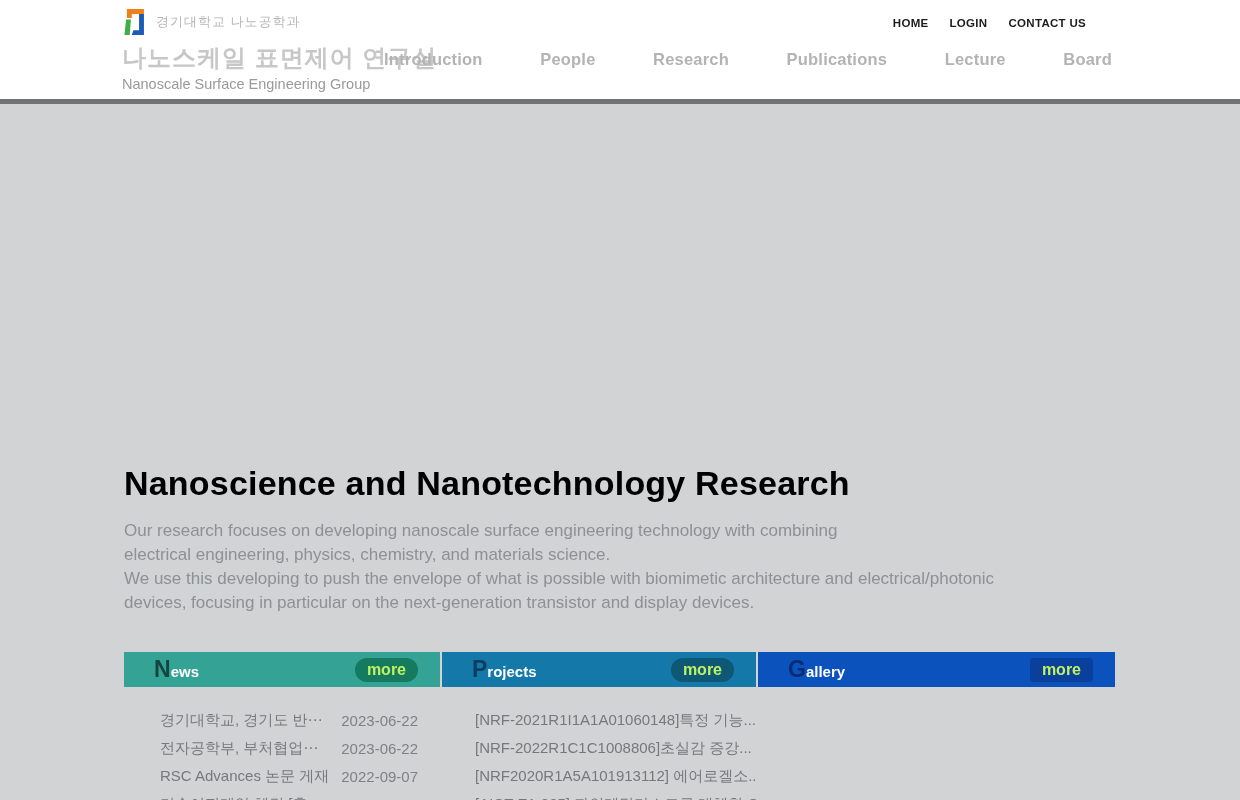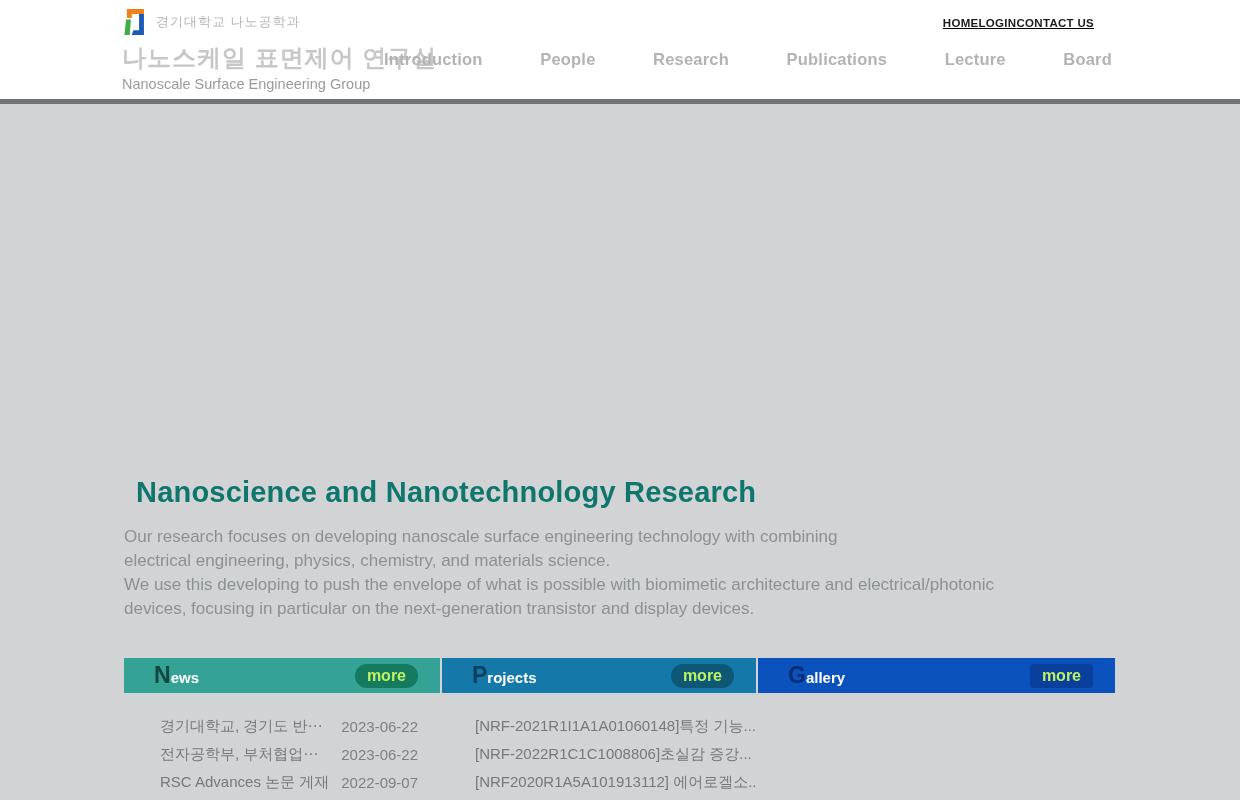--- a/index.html
+++ b/index.html
@@ -31,43 +31,43 @@
   .logo-mark{width:26px;height:32px;display:block;}
   .logo-dept{font-size:13px;color:#b5b5b5;letter-spacing:1px;}
   .logo-title-kr{
     font-size:24px;font-weight:bold;color:#c7c7c7;
     letter-spacing:1px;margin-top:4px;white-space:nowrap;
   }
   .logo-title-en{
     font-size:14.5px;color:#9a9a9a;margin-top:2px;white-space:nowrap;
   }
   .utility{
-    position:absolute;top:17px;right:22px;
-    display:flex;gap:0;text-decoration:underline;
+    position:absolute;top:17px;right:30px;
+    display:flex;gap:21px;
   }
   .utility a{
     font-size:11.5px;font-weight:bold;color:#1c1c1c;
     text-decoration:none;letter-spacing:.3px;cursor:pointer;
   }
   .main-nav{
     position:absolute;left:260px;right:4px;top:50px;
     display:flex;justify-content:space-between;align-items:center;
   }
   .main-nav a{
     font-size:16.5px;color:#b3b3b3;text-decoration:none;
     font-weight:bold;letter-spacing:.2px;cursor:pointer;
   }
   
   .main-inner{
     width:992px;margin:0 auto;position:relative;
   }
   .hero{padding-top:360px;}
   .hero-title{
-    margin:12px;
-    font-size:29px;font-weight:bold;color:#0f766e;
+    margin:0;
+    font-size:34px;font-weight:bold;color:#000000;
     letter-spacing:.2px;
   }
   .hero-desc{
     margin:16px 0 0 0;
     font-size:17px;color:#8c9194;line-height:24px;
   }
   
   .sections{
     display:flex;gap:2px;margin-top:37px;
   }

